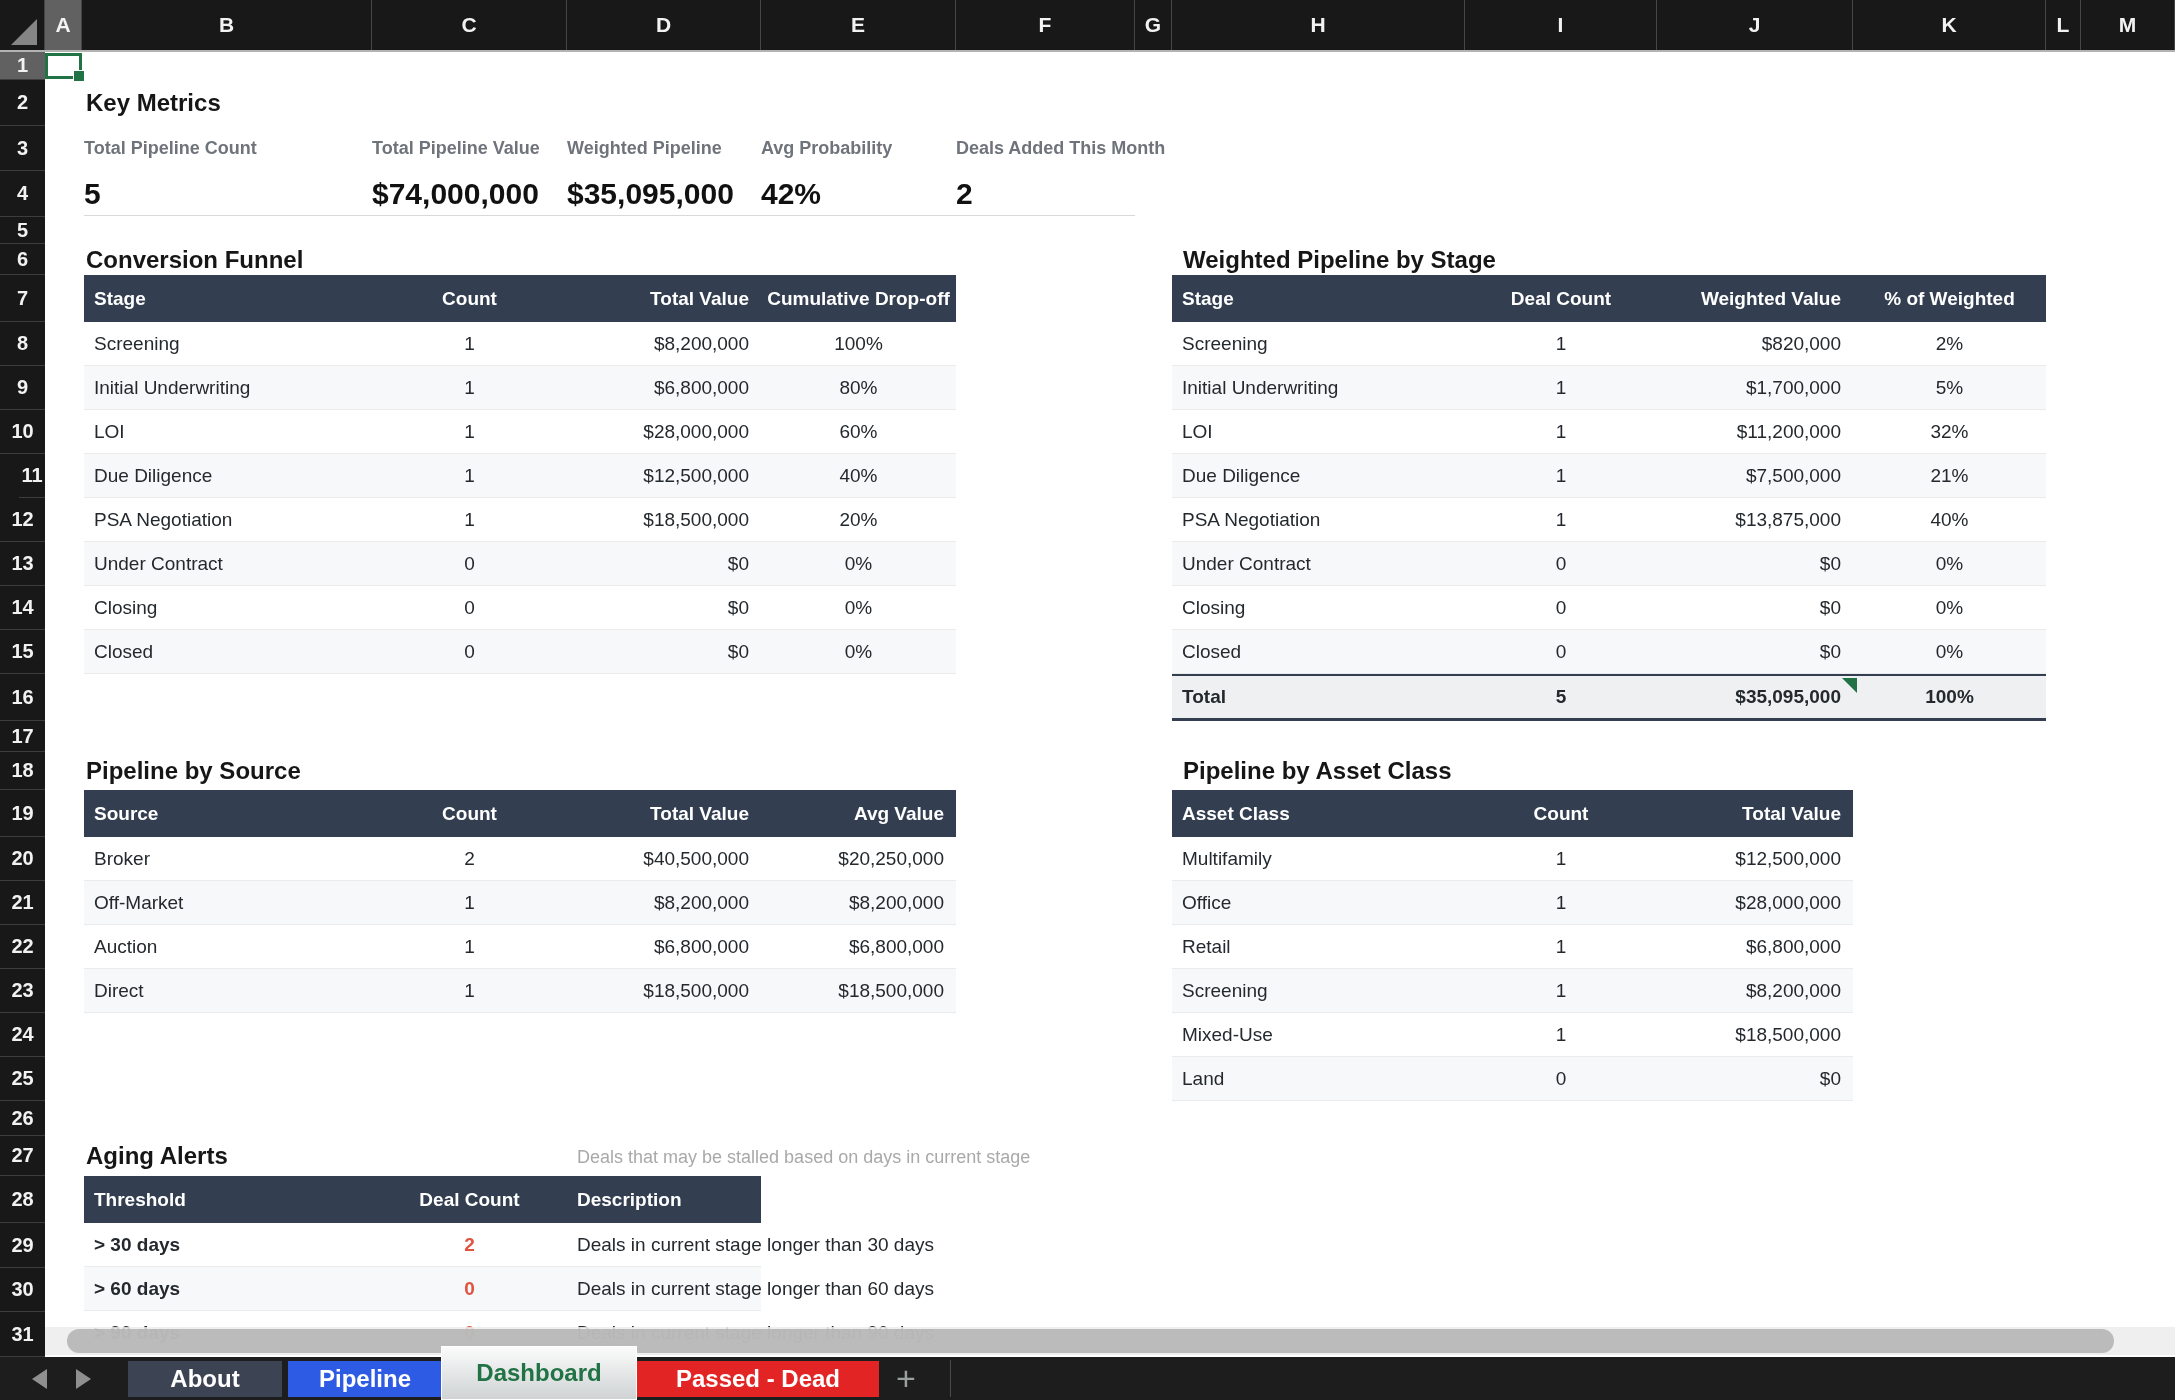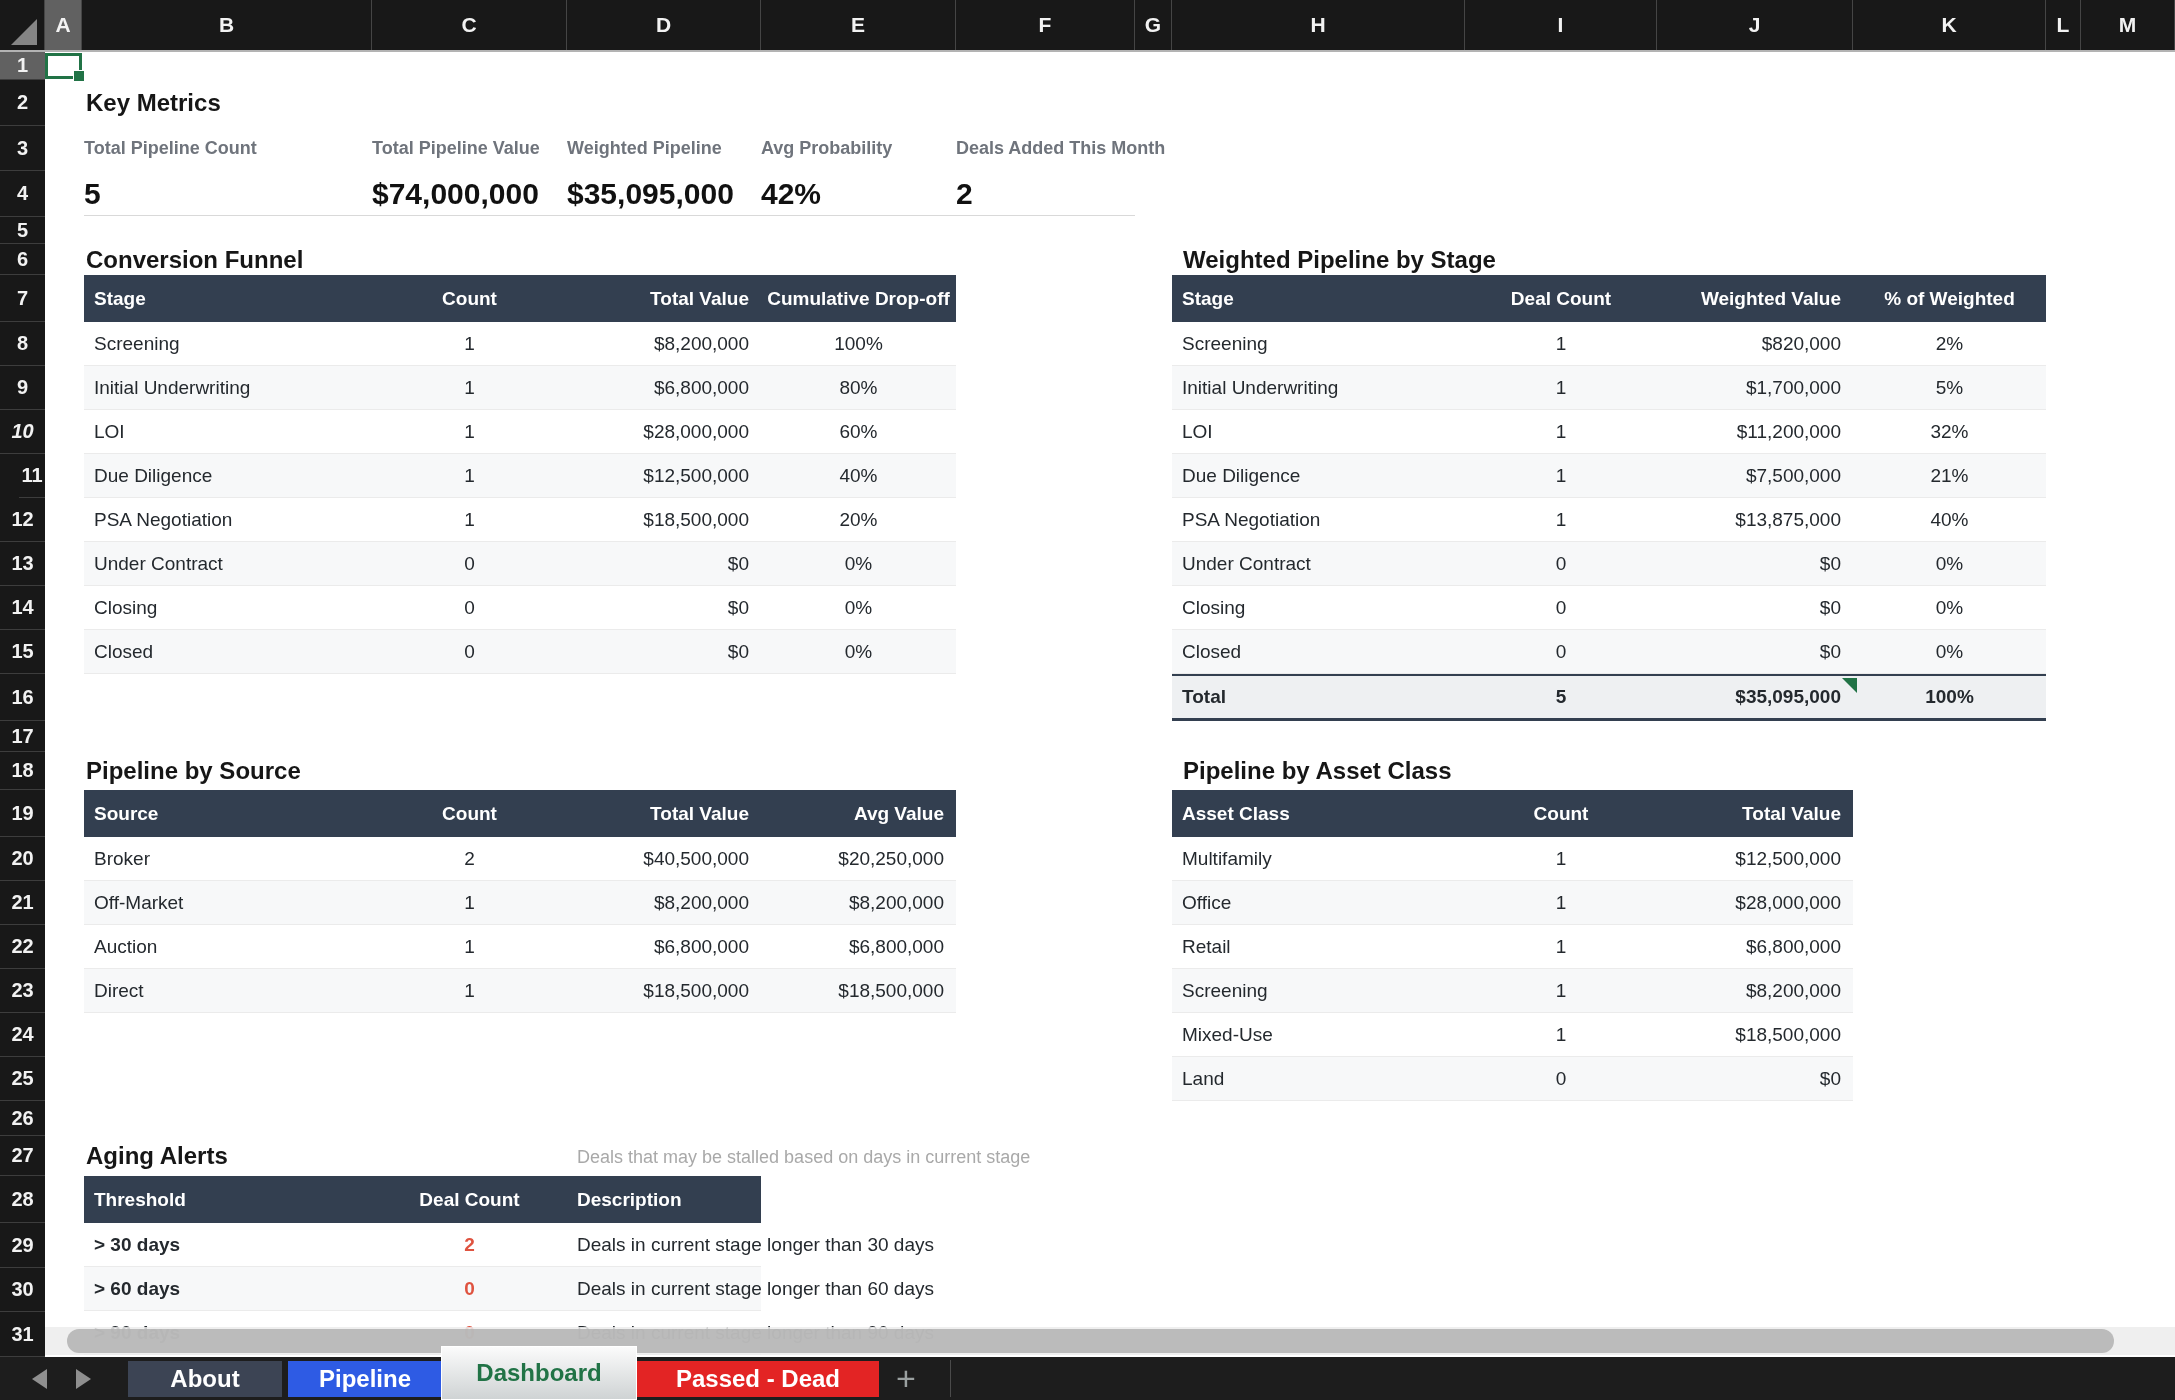--- a/index.html
+++ b/index.html
@@ -98,21 +98,21 @@
   <div id="row-headers">
       <div class="row-h sel" style="height: 28px;">1</div>
       <div class="row-h" style="height: 46px;">2</div>
       <div class="row-h" style="height: 45px;">3</div>
       <div class="row-h" style="height: 46px;">4</div>
       <div class="row-h" style="height: 27px;">5</div>
       <div class="row-h" style="height: 31px;">6</div>
       <div class="row-h" style="height: 47px;">7</div>
       <div class="row-h" style="height: 44px;">8</div>
       <div class="row-h" style="height: 44px;">9</div>
-      <div class="row-h" style="height: 44px; font-style: italic;">10</div>
+      <div class="row-h" style="height: 44px;">10</div>
       <div class="row-h" style="height: 44px; margin-left: 19px;">11</div>
       <div class="row-h" style="height: 44px;">12</div>
       <div class="row-h" style="height: 44px;">13</div>
       <div class="row-h" style="height: 44px;">14</div>
       <div class="row-h" style="height: 44px;">15</div>
       <div class="row-h" style="height: 47px;">16</div>
       <div class="row-h" style="height: 31px;">17</div>
       <div class="row-h" style="height: 38px;">18</div>
       <div class="row-h" style="height: 47px;">19</div>
       <div class="row-h" style="height: 44px;">20</div>

